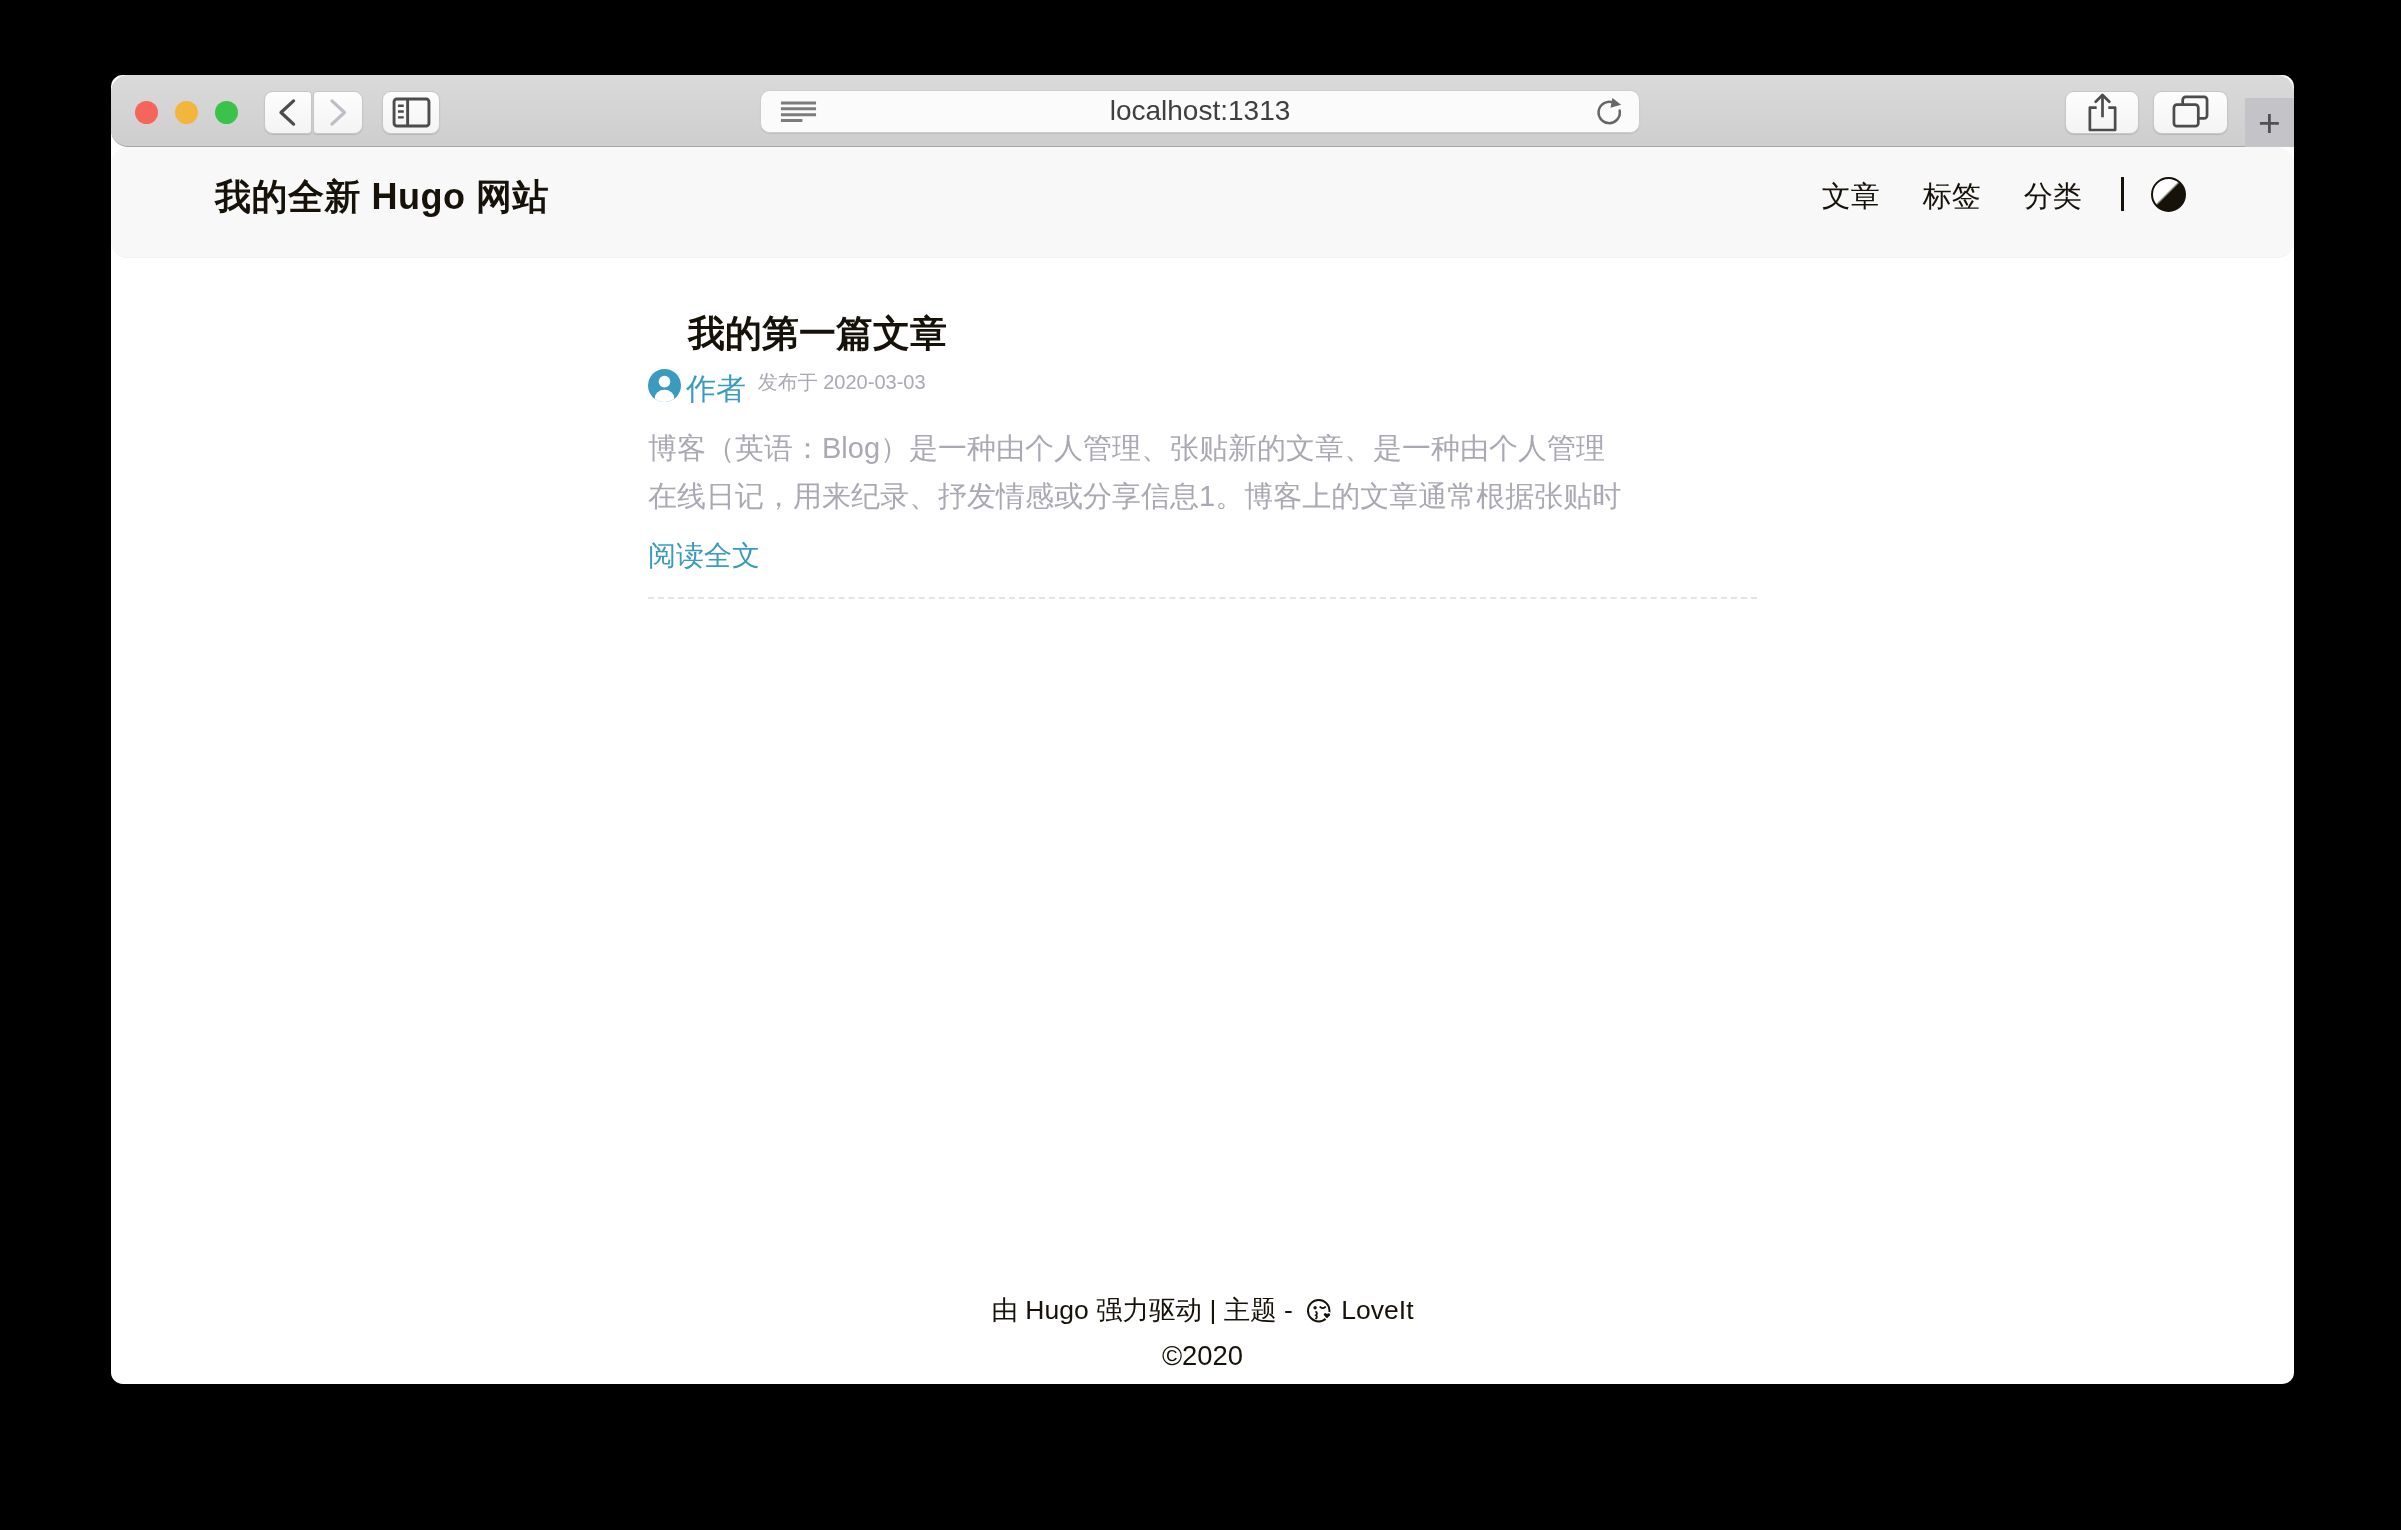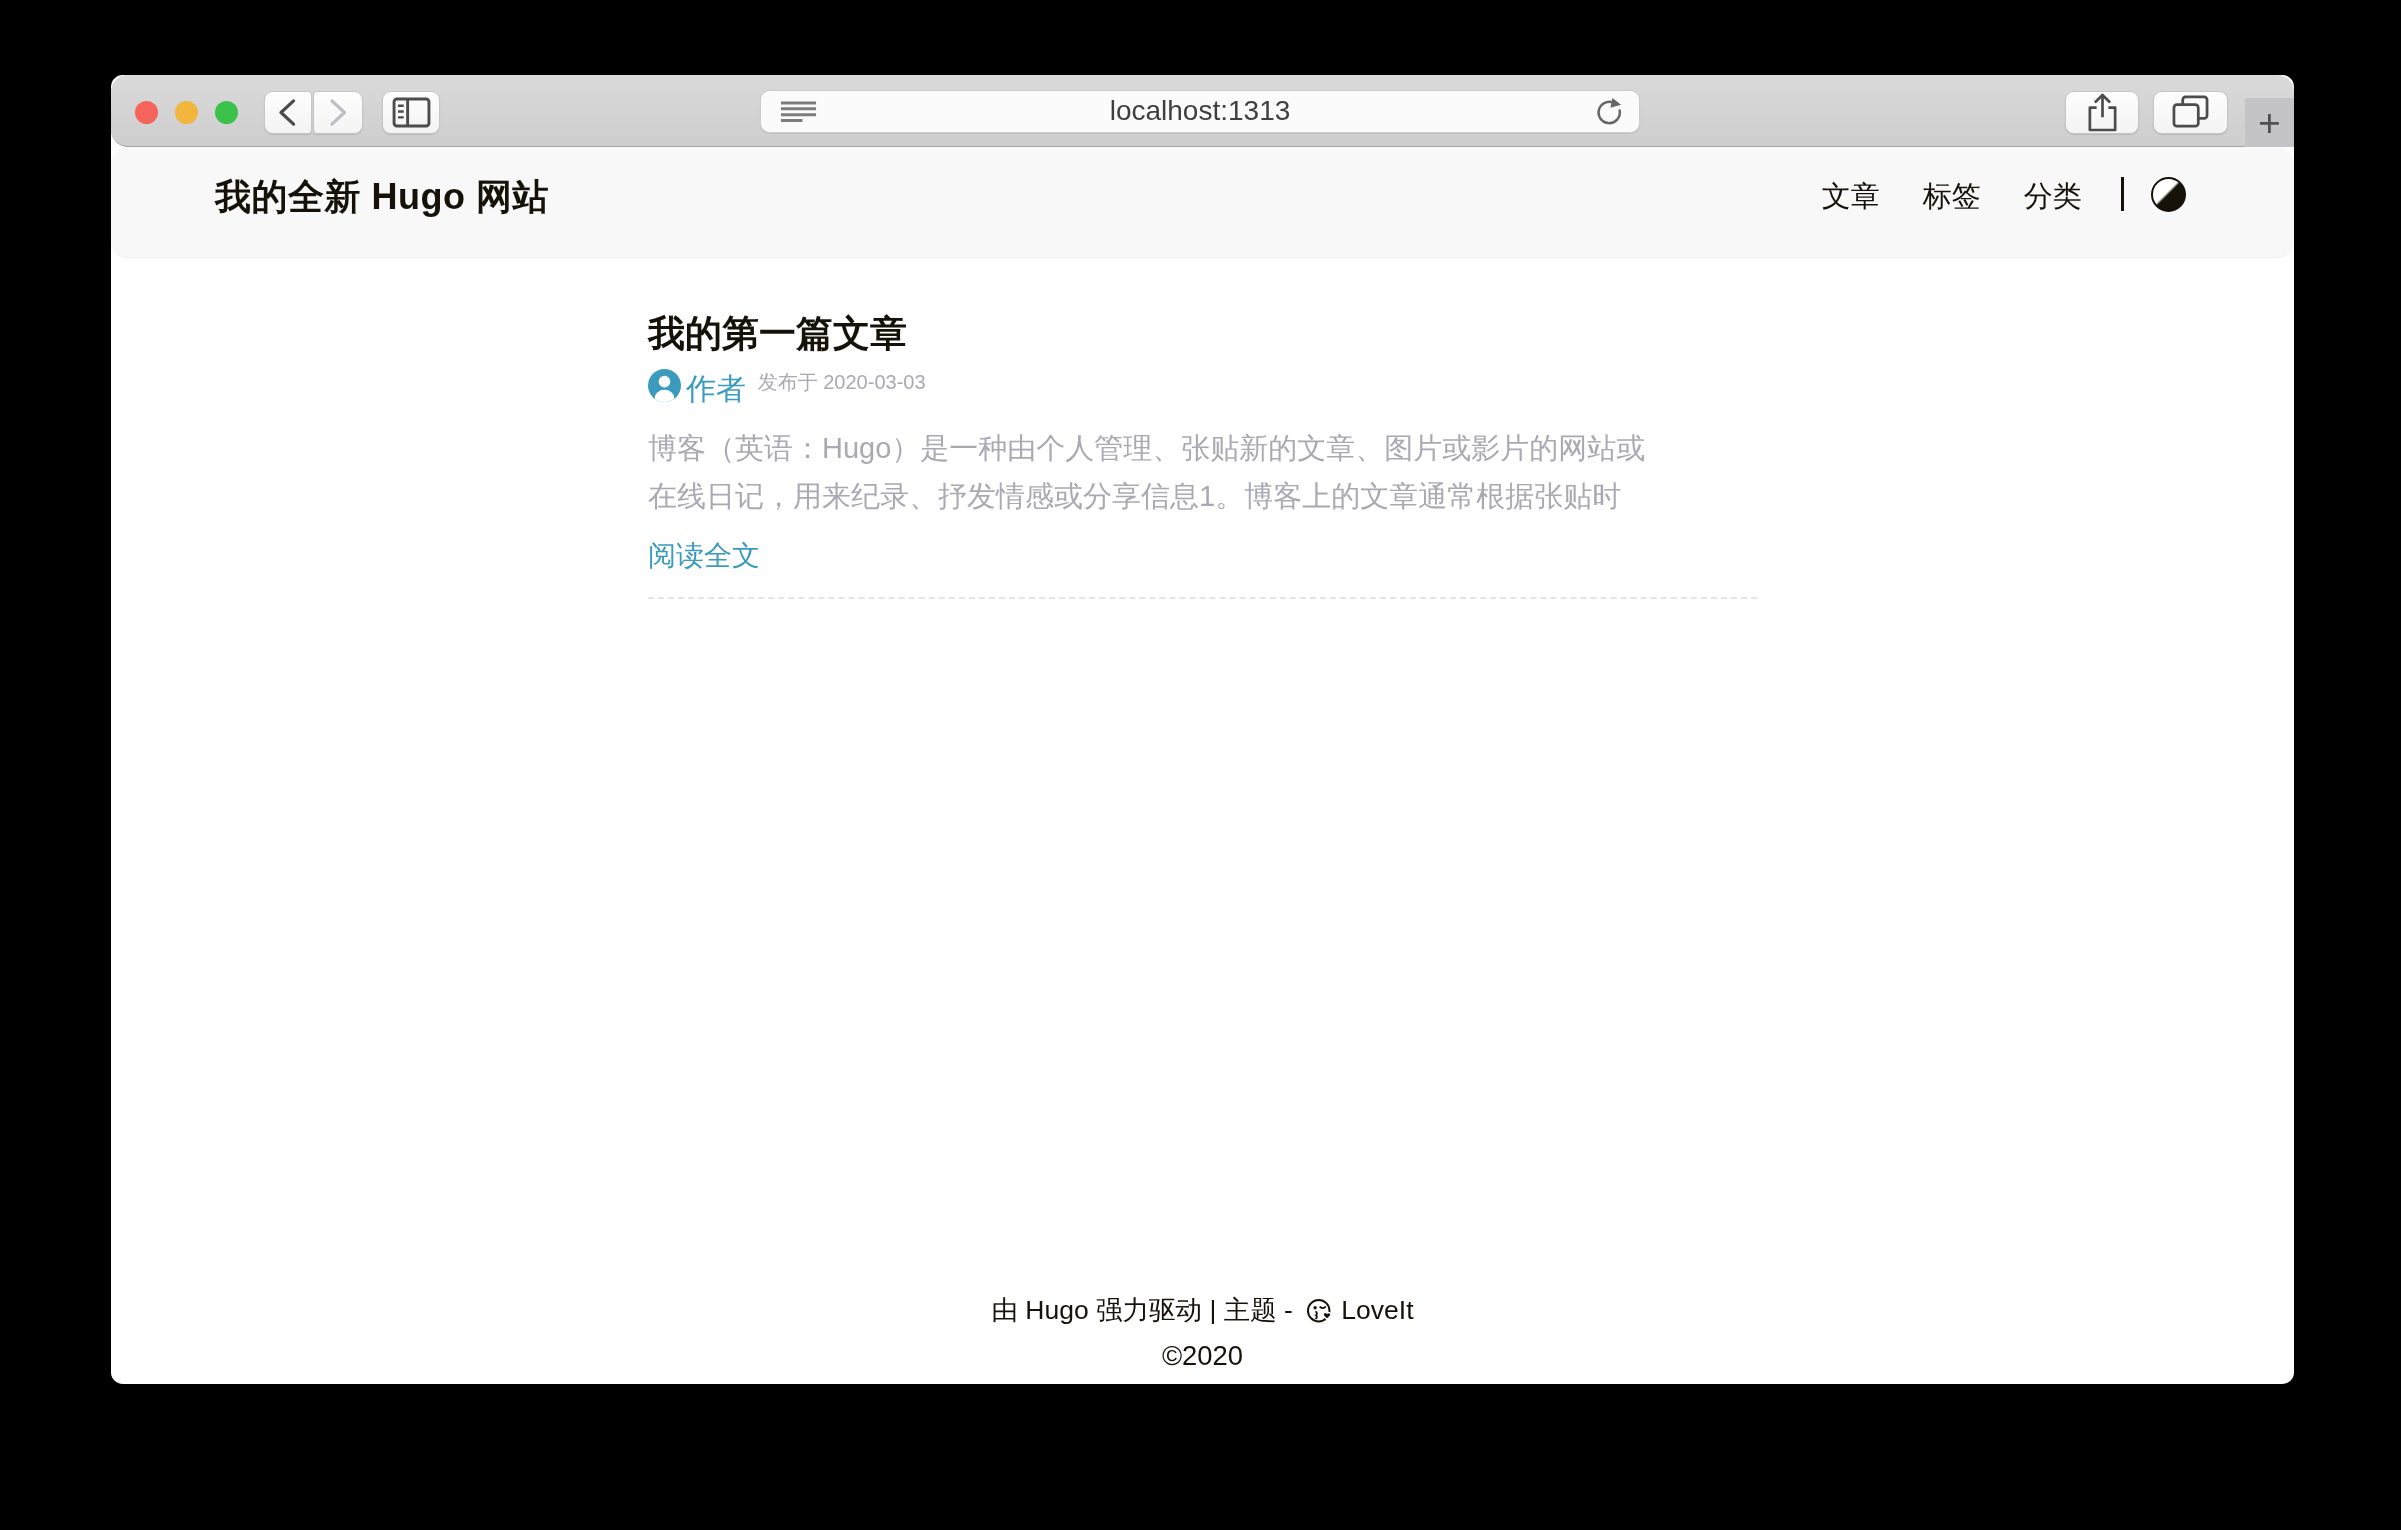--- a/index.html
+++ b/index.html
@@ -55,21 +55,21 @@
   .nav-item { font-size:29px; color:#161209; margin-left:43px; cursor:pointer; }
   .nav-sep { width:2.9px; height:34px; background:#161209; margin:0 27.4px 0 39px; }
   .theme-toggle { width:35px; height:35px; border-radius:50%;
     border:2.9px solid #161209;
     background:linear-gradient(135deg,#ffffff 44%,#161209 50%);
     cursor:pointer; }
 
   
   .content { flex:1; display:flex; flex-direction:column; align-items:center; }
   .post { width:1109px; margin-top:51px; }
-  .post-title { font-size:37px; font-weight:700; color:#161209; cursor:pointer; }
+  .post-title { font-size:37px; font-weight:700; color:#161209; cursor:pointer;margin-left:40px; }
   .post-meta { margin-top:10px; display:flex; }
   .author-name { font-size:30px; margin-left:4.9px; cursor:pointer; }
   .post-date { font-size:20px; color:#a9a9b3; margin-left:11.8px; }
   .summary { margin-top:13.7px; font-size:29px; line-height:48px; color:#a9a9b3; }
   .read-more { display:inline-block; margin-top:17.6px; font-size:28px; cursor:pointer; }
   .post-divider { margin-top:21.6px; border-top:2px dashed #e4e4e4; height:0; }
 
   
   .footer { margin-top:auto; text-align:center; padding-bottom:11.8px;
     font-size:26.5px; color:#161209; }
@@ -176,21 +176,21 @@
           <g clip-path="url(#avclip)">
             <circle cx="17" cy="13" r="6" fill="#ffffff"></circle>
             <ellipse cx="17" cy="29.5" rx="10" ry="8" fill="#ffffff"></ellipse>
           </g>
         </svg>
         <span class="author-name" style="color:#3a9bbd">作者</span>
         <span class="post-date">发布于 2020-03-03</span>
       </div>
 
       <div class="summary">
-        <div>博客（英语：Hugo）是一种由个人管理、张贴新的文章、图片或影片的网站或</div>
+        <div>博客（英语：Blog）是一种由个人管理、张贴新的文章、是一种由个人管理</div>
         <div>在线日记，用来纪录、抒发情感或分享信息1。博客上的文章通常根据张贴时</div>
       </div>
 
       <span class="read-more" style="color:#3a9bbd">阅读全文</span>
 
       <div class="post-divider"></div>
     </div>
 
     <div class="footer">
       <div class="footer-line1">

